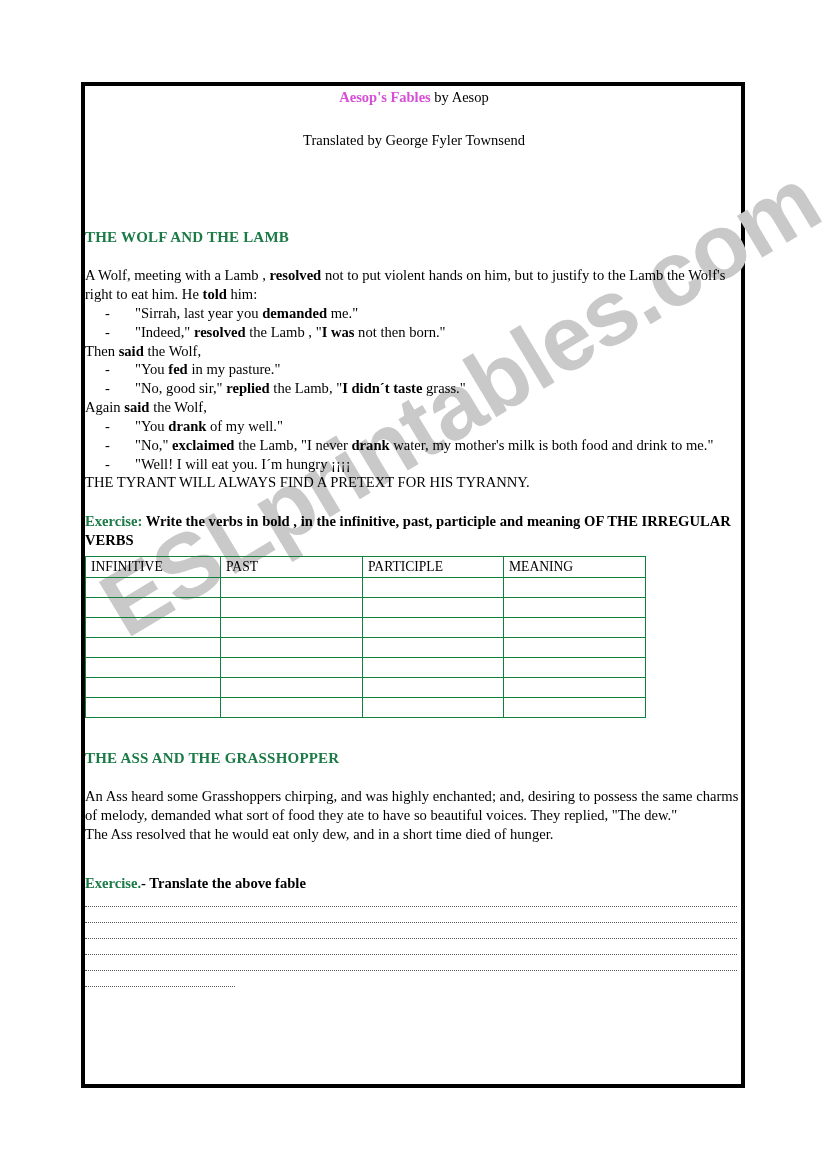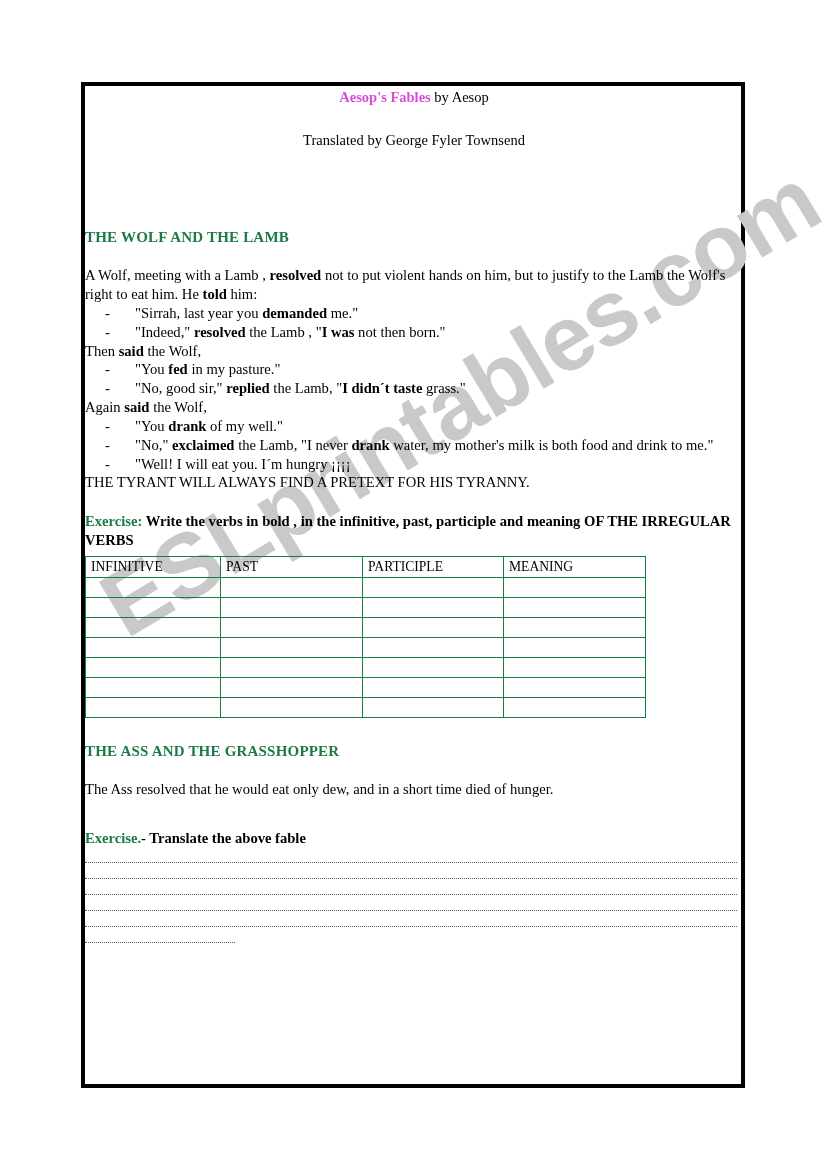--- a/index.html
+++ b/index.html
@@ -151,21 +151,21 @@
     vertical-align: middle;
     background: transparent;
   }
   #verbs-table thead th { height: 20px; }
   #verbs-table col.c1 { width: 135px; }
   #verbs-table col.c2 { width: 142px; }
   #verbs-table col.c3 { width: 141px; }
   #verbs-table col.c4 { width: 142px; }
 
   
-  #ass-section { margin-top: 25px; }
+  #ass-section { margin-top: 32px; }
   #ass-body { margin-top: 20px; width: 658px; }
 
   
   #dotted-lines { margin-top: 14px; }
   .dotted-line {
     border-bottom: 1px dotted #5a5a5a;
     height: 0;
     margin-bottom: 15px;
     width: 652px;
   }
@@ -297,20 +297,21 @@
           <td></td>
           <td></td>
           <td></td>
         </tr>
       </tbody>
   </table>
 
   <div id="ass-section">
     <div id="heading-ass" class="fable-heading">THE ASS AND THE GRASSHOPPER</div>
     <div id="ass-body" class="body-text">
+      <div class="para">An Ass  heard some Grasshoppers chirping,  and was highly enchanted; and, desiring to possess the same charms of melody, demanded what sort of food they ate to have so beautiful voices. They replied, "The dew."</div>
       <div class="para">The Ass resolved that he would eat only  dew, and in a short time died of hunger.</div>
     </div>
   </div>
 
   <div id="exercise-translate" class="exercise-block">
     <span class="exercise-label">Exercise.</span><span class="exercise-rest">- Translate the above fable</span>
   </div>
 
   <div id="dotted-lines">
       <div class="dotted-line"></div>

